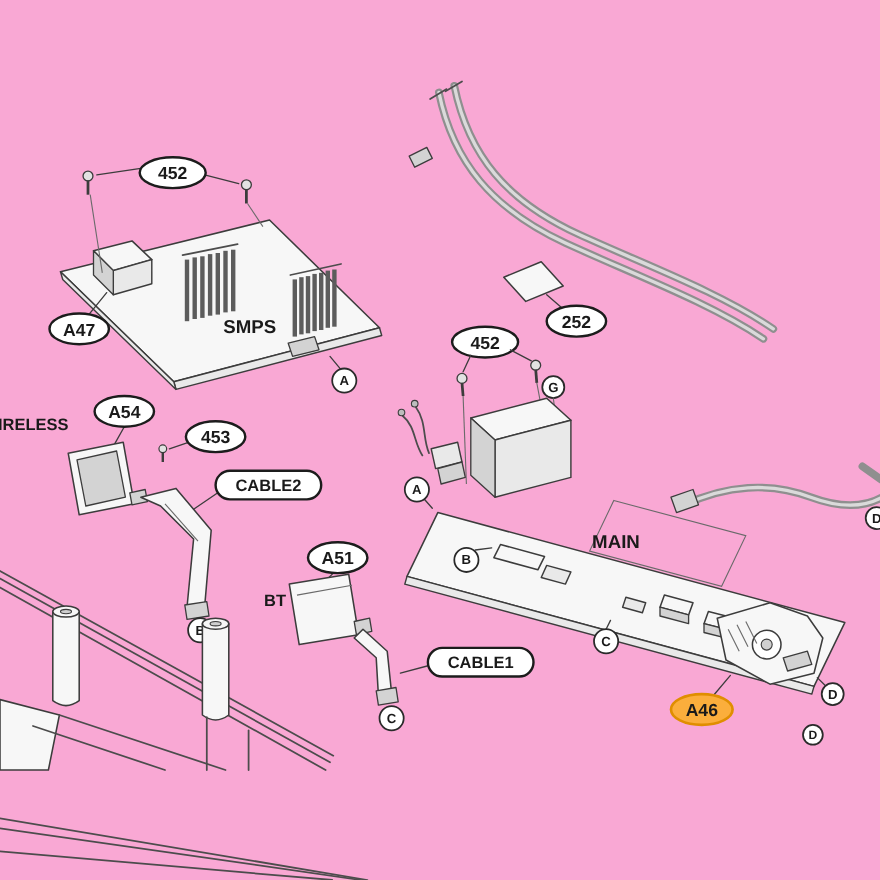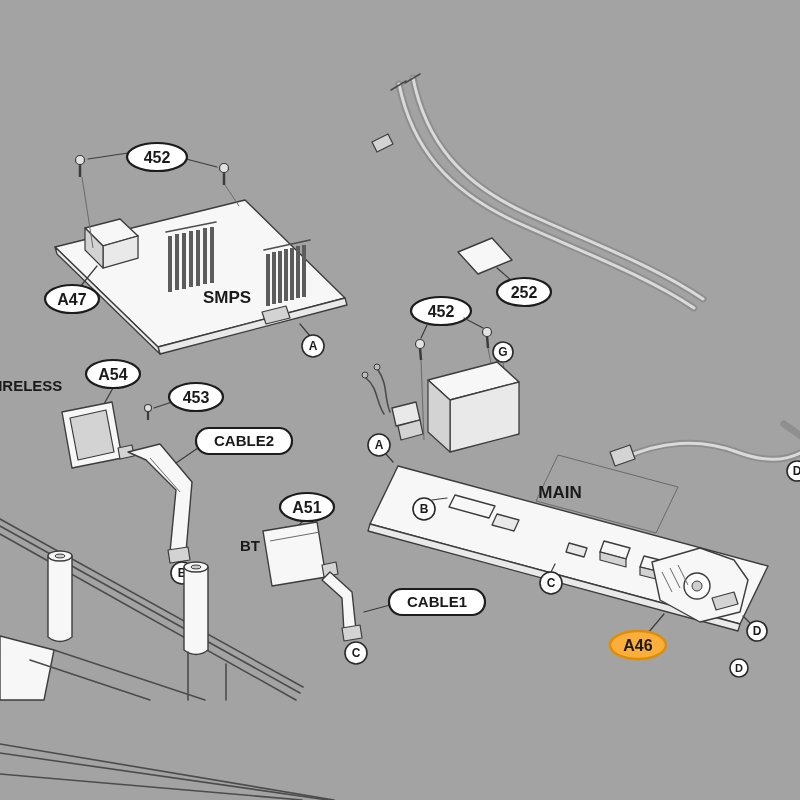--- a/index.html
+++ b/index.html
@@ -1,16 +1,16 @@
 <!DOCTYPE html>
 <html><head>
 <meta charset="utf-8">
 <style>
   html,body{margin:0;padding:0;background:#ffffff;width:800px;height:800px;overflow:hidden;}
-  .stage{position:relative;width:800px;height:800px;background:#a3a3a3;}
+  .stage{position:relative;width:800px;height:800px;background:#f9a8d4;}
   svg{display:block;}
   text{font-family:"Liberation Sans","DejaVu Sans",sans-serif;font-weight:bold;fill:#1a1a1a;text-anchor:middle;}
   .s17{font-size:17px}.s16{font-size:16px}.s15{font-size:15px}.s12{font-size:12px}.s11{font-size:11px}
   .oval{fill:#ffffff;stroke:#1c1c1c;stroke-width:2.2;}
   .badge{fill:#ffffff;stroke:#2a2a2a;stroke-width:1.6;}
   .part{fill:#f7f7f7;stroke:#3c3c3c;stroke-width:1.4;stroke-linejoin:round;}
   .part-mid{fill:#e9e9e9;stroke:#3c3c3c;stroke-width:1.3;stroke-linejoin:round;}
   .part-dark{fill:#d3d3d3;stroke:#3c3c3c;stroke-width:1.2;stroke-linejoin:round;}
   .leader{stroke:#3c3c3c;stroke-width:1.2;fill:none;stroke-linecap:round;}
   .thin{stroke:#6a6a6a;stroke-width:1;fill:none;}

